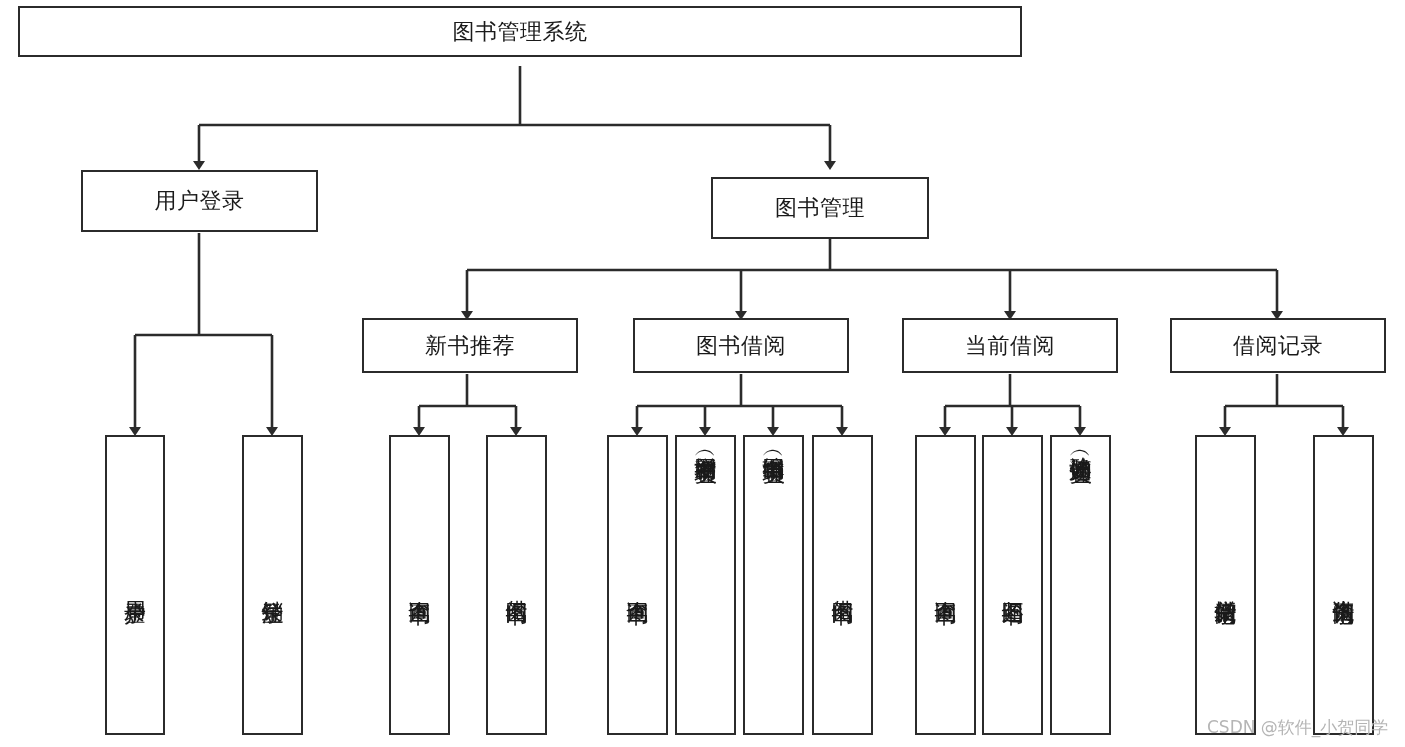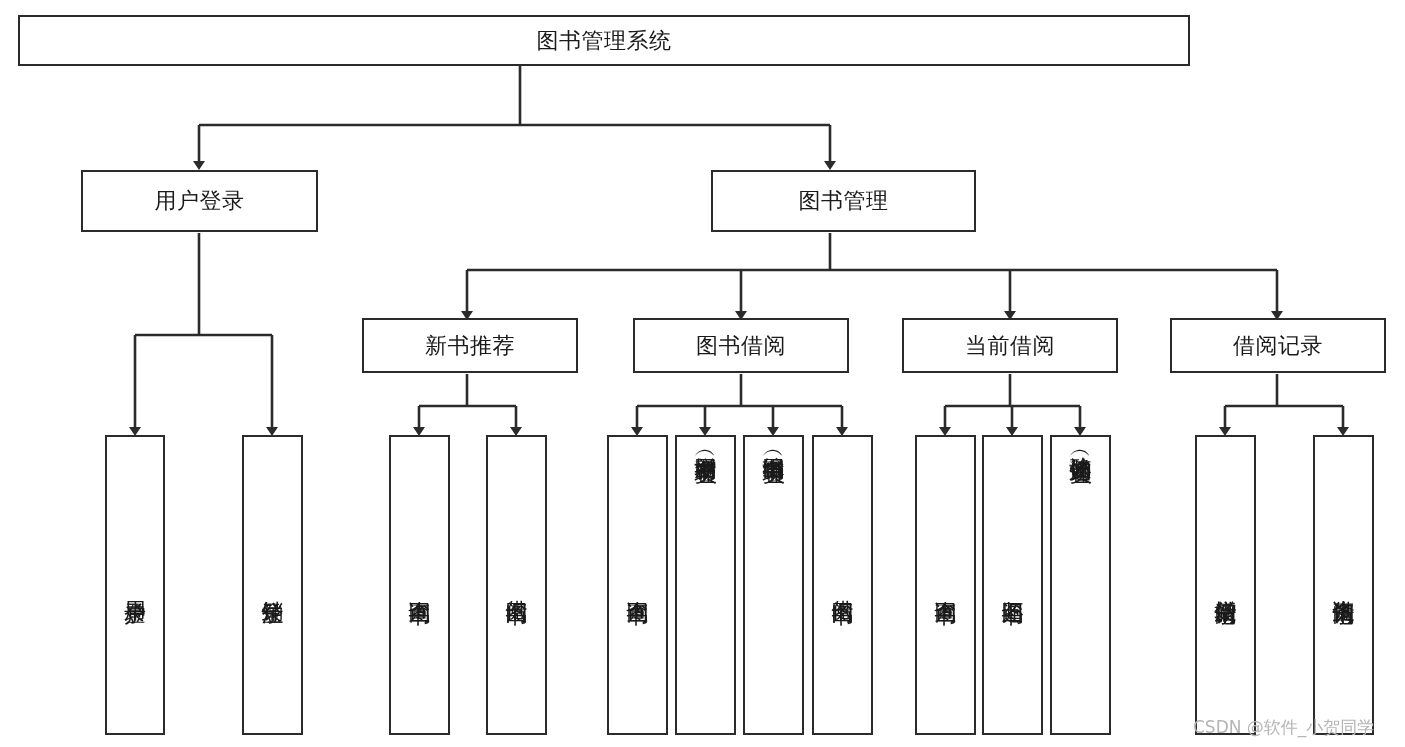--- a/index.html
+++ b/index.html
@@ -63,20 +63,21 @@
     margin-top: auto;
     margin-bottom: auto;
   }
   .watermark {
     position: absolute;
     font-size: 17px;
     color: #b5b5b5;
     white-space: nowrap;
     z-index: 5;
     font-family: "DejaVu Sans", "Liberation Sans", sans-serif;
+    margin-left: 14px;
   }
 </style>
 </head>
 <body>
 
 <div id="canvas">
 
   <svg class="connectors" viewBox="0 0 1405 747" xmlns="http://www.w3.org/2000/svg">
     <defs>
       <marker id="arrow" markerWidth="10" markerHeight="12" refX="1" refY="6" orient="auto" markerUnits="userSpaceOnUse">
@@ -122,28 +123,28 @@
       <path d="M1012,406 L1012,428" marker-end="url(#arrow)"></path>
       <path d="M1080,406 L1080,428" marker-end="url(#arrow)"></path>
 
       <path d="M1277,374 L1277,406"></path>
       <path d="M1225,406 L1343,406"></path>
       <path d="M1225,406 L1225,428" marker-end="url(#arrow)"></path>
       <path d="M1343,406 L1343,428" marker-end="url(#arrow)"></path>
     </g>
   </svg>
 
-  <div class="node" style="left:18px; top:15px; width:1172px; height:51px;">
+  <div class="node" style="left:18px; top:6px; width:1004px; height:51px;">
     <span class="label">图书管理系统</span>
   </div>
 
   <div class="node" style="left:81px; top:170px; width:237px; height:62px;">
     <span class="label">用户登录</span>
   </div>
-  <div class="node" style="left:711px; top:170px; width:265px; height:62px;">
+  <div class="node" style="left:711px; top:177px; width:218px; height:62px;">
     <span class="label">图书管理</span>
   </div>
 
   <div class="node" style="left:362px; top:318px; width:216px; height:55px;font-family:Liberation Serif, serif;">
     <span class="label">新书推荐</span>
   </div>
   <div class="node" style="left:633px; top:318px; width:216px; height:55px;">
     <span class="label">图书借阅</span>
   </div>
   <div class="node" style="left:1170px; top:318px; width:216px; height:55px;">

